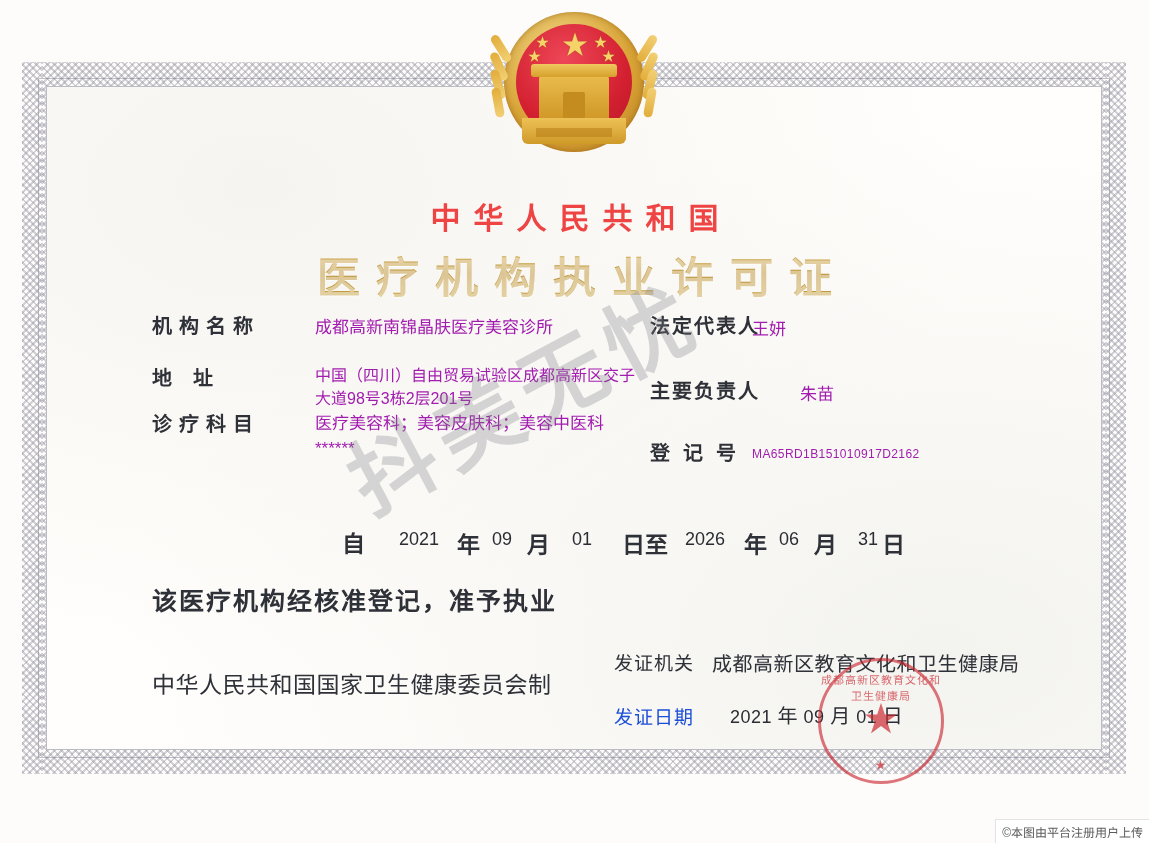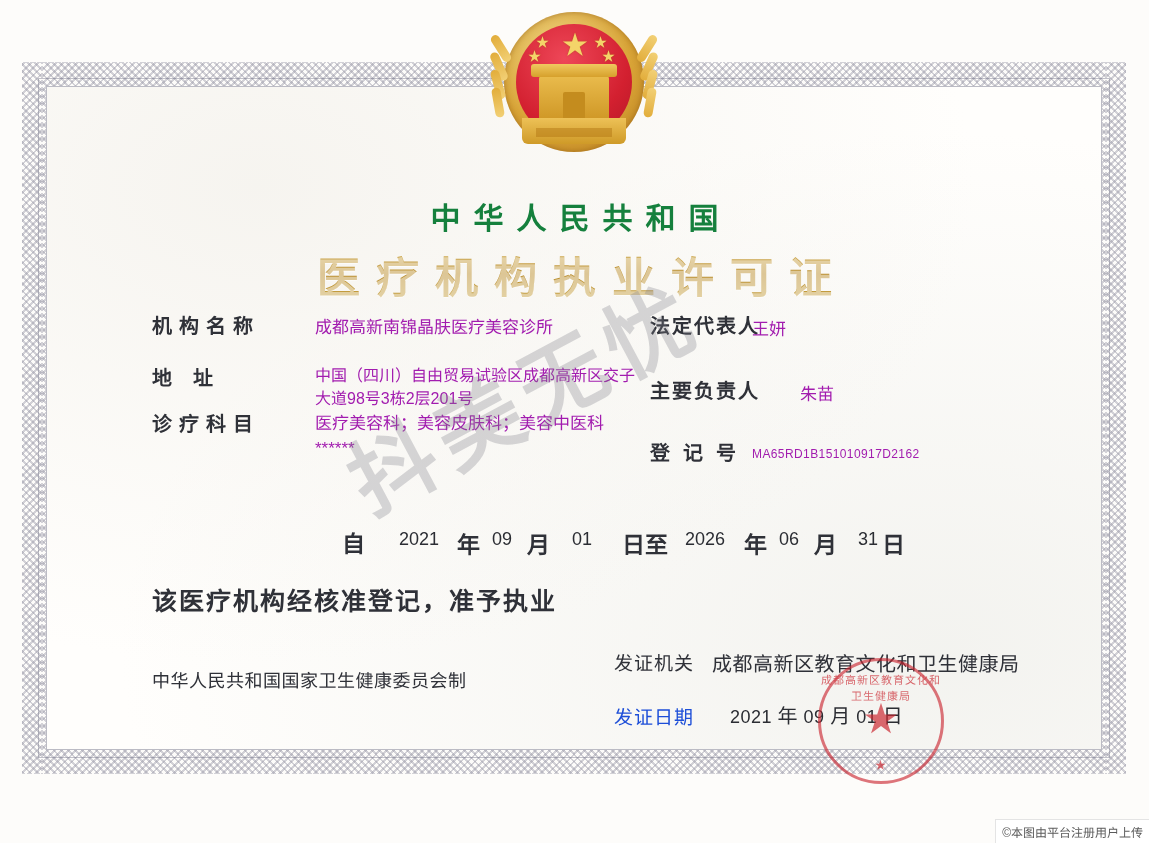--- a/index.html
+++ b/index.html
@@ -160,21 +160,21 @@
   
   .country {
     position: absolute;
     left: 0; right: 0;
     top: 194px;
     text-align: center;
     font-family: "DejaVu Serif", serif;
     font-weight: bold;
     font-size: 30px;
     letter-spacing: 13px;
-    color: #15803d;
+    color: #ef4444;
     text-indent: 13px;
   }
   .cert-title {
     position: absolute;
     left: 0; right: 0;
     top: 243px;
     text-align: center;
     font-family: "DejaVu Serif", serif;
     font-weight: bold;
     font-size: 43px;
@@ -313,21 +313,21 @@
   }
   .issue-date-value .cn {
     font-family: "DejaVu Serif", serif;
     font-size: 20px;
   }
   .maker {
     position: absolute;
     left: 152px;
     top: 666px;
     font-family: "DejaVu Serif", serif;
-    font-size: 18px;
+    font-size: 23px;
     letter-spacing: 0.5px;
     color: #2f3138;
   }
 
   
   .seal {
     position: absolute;
     left: 818px;
     top: 658px;
     width: 120px;

